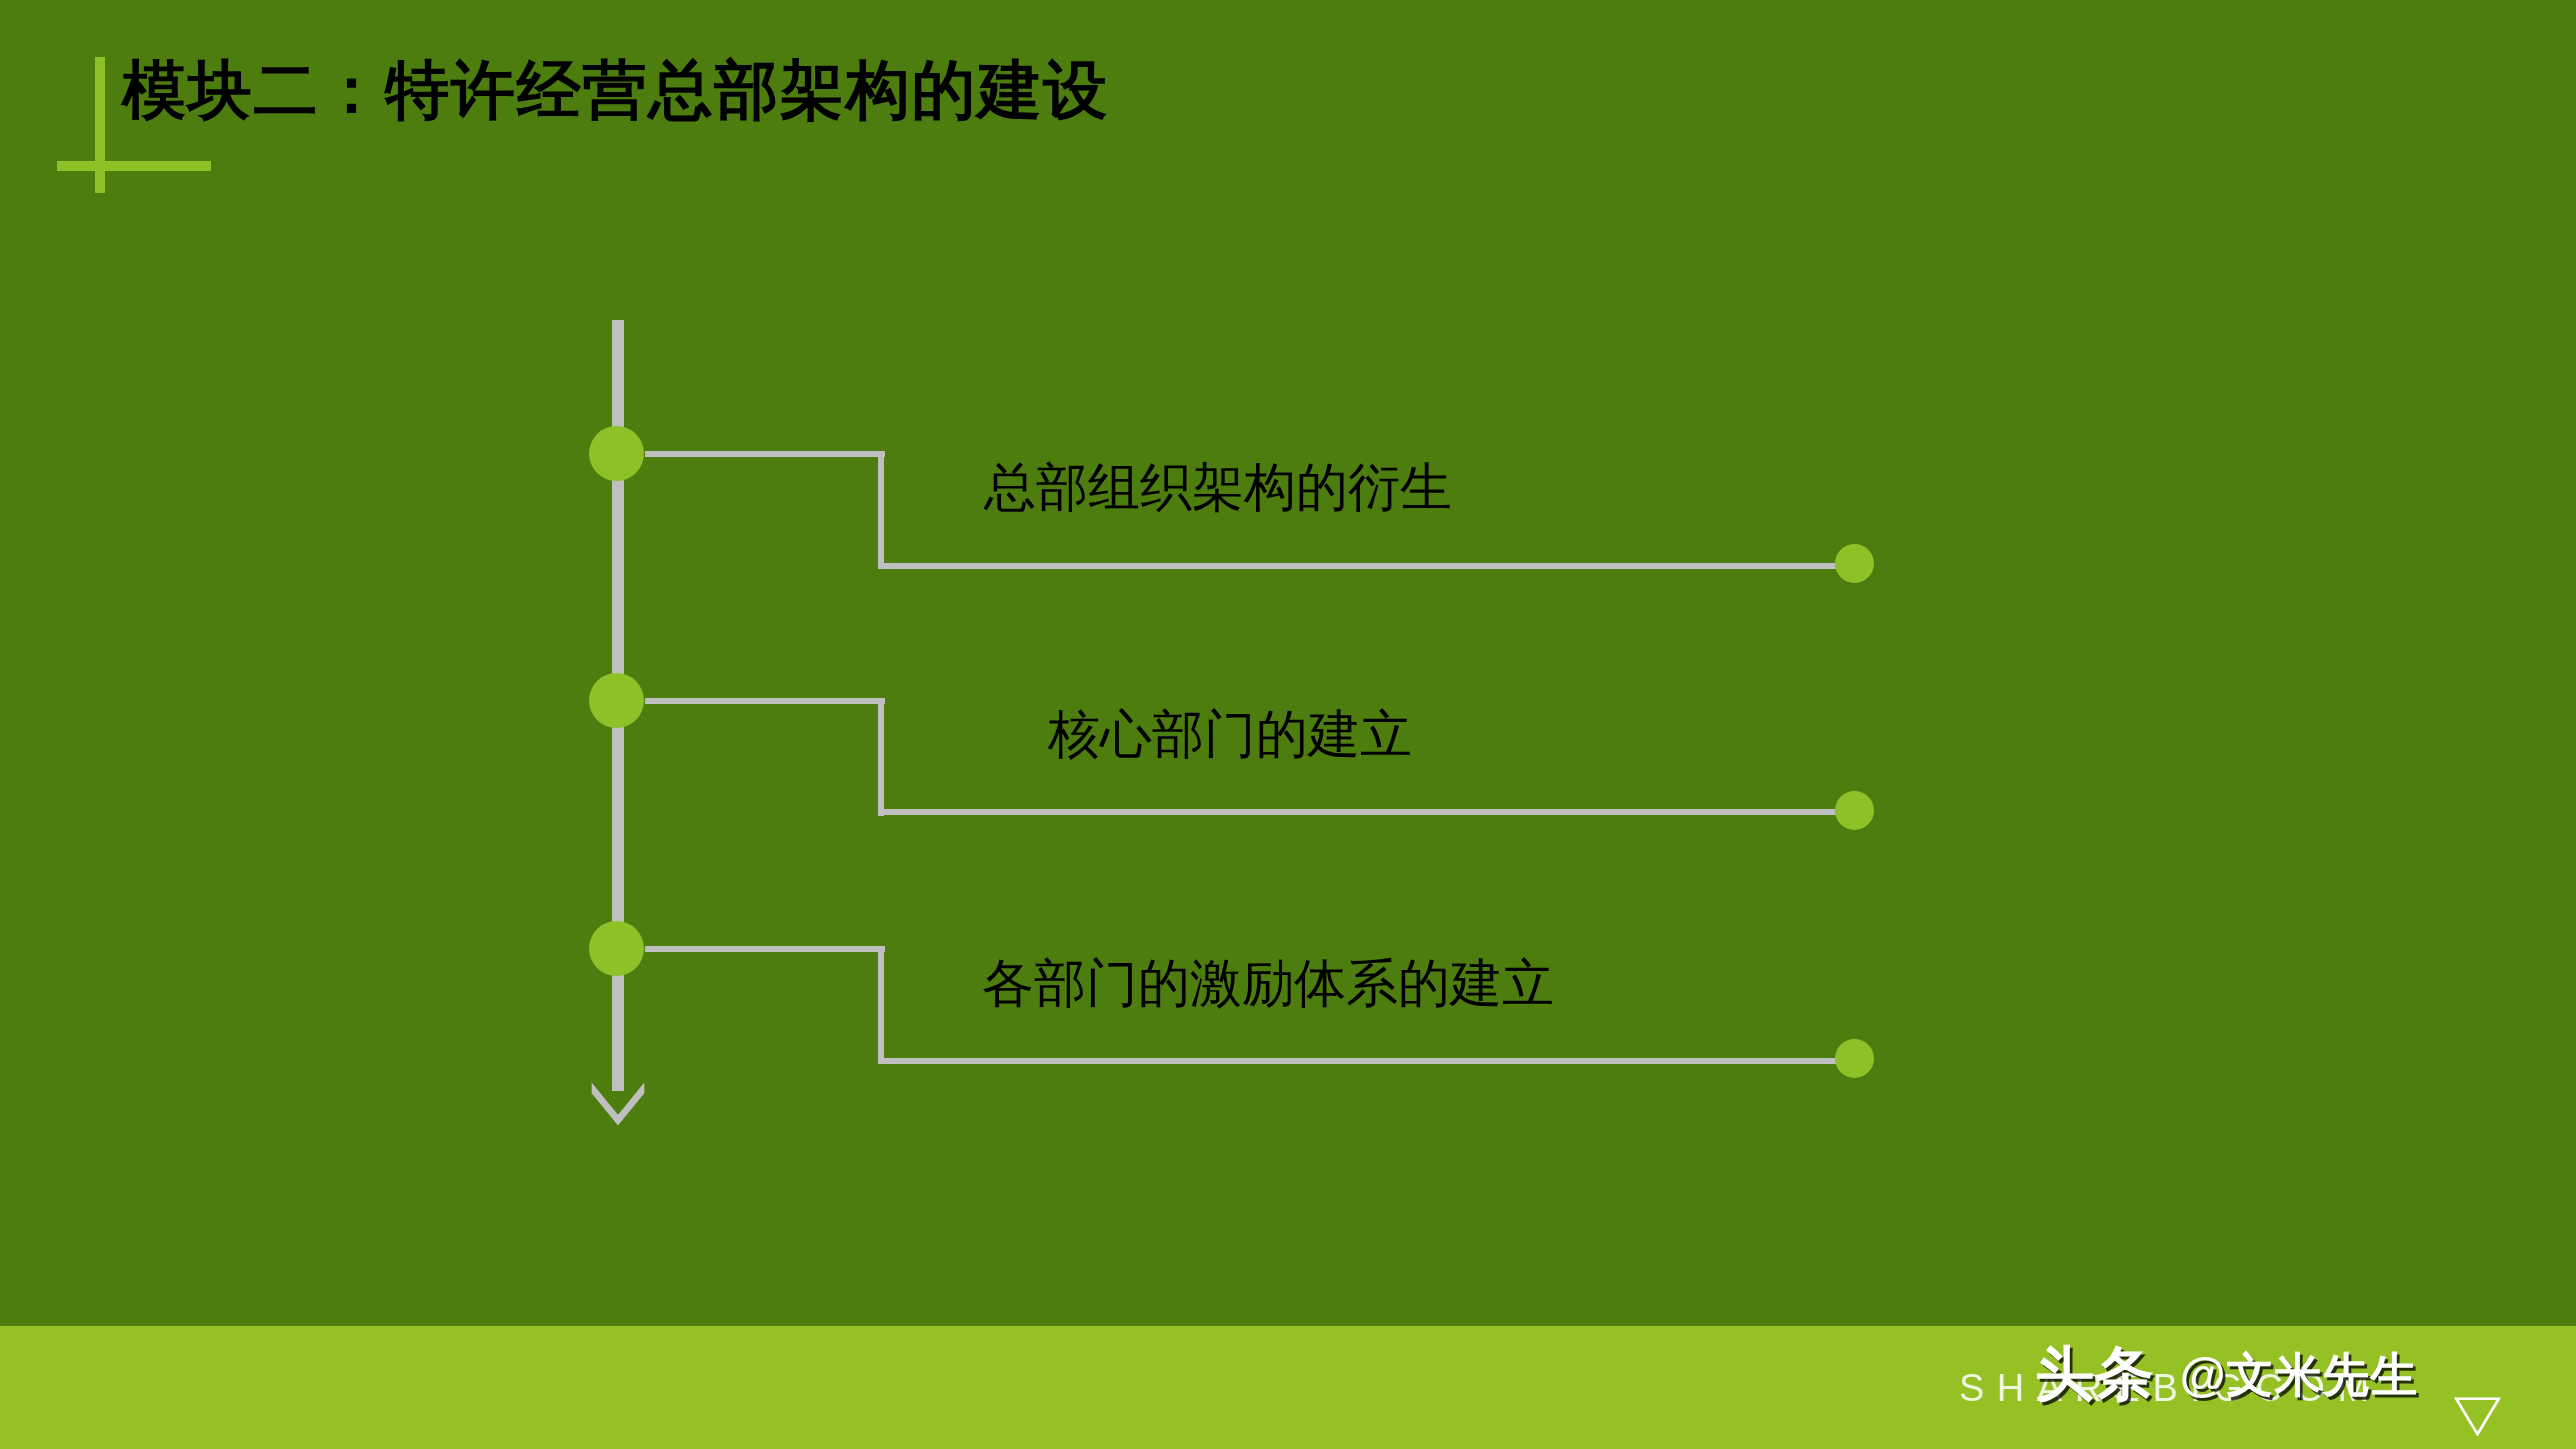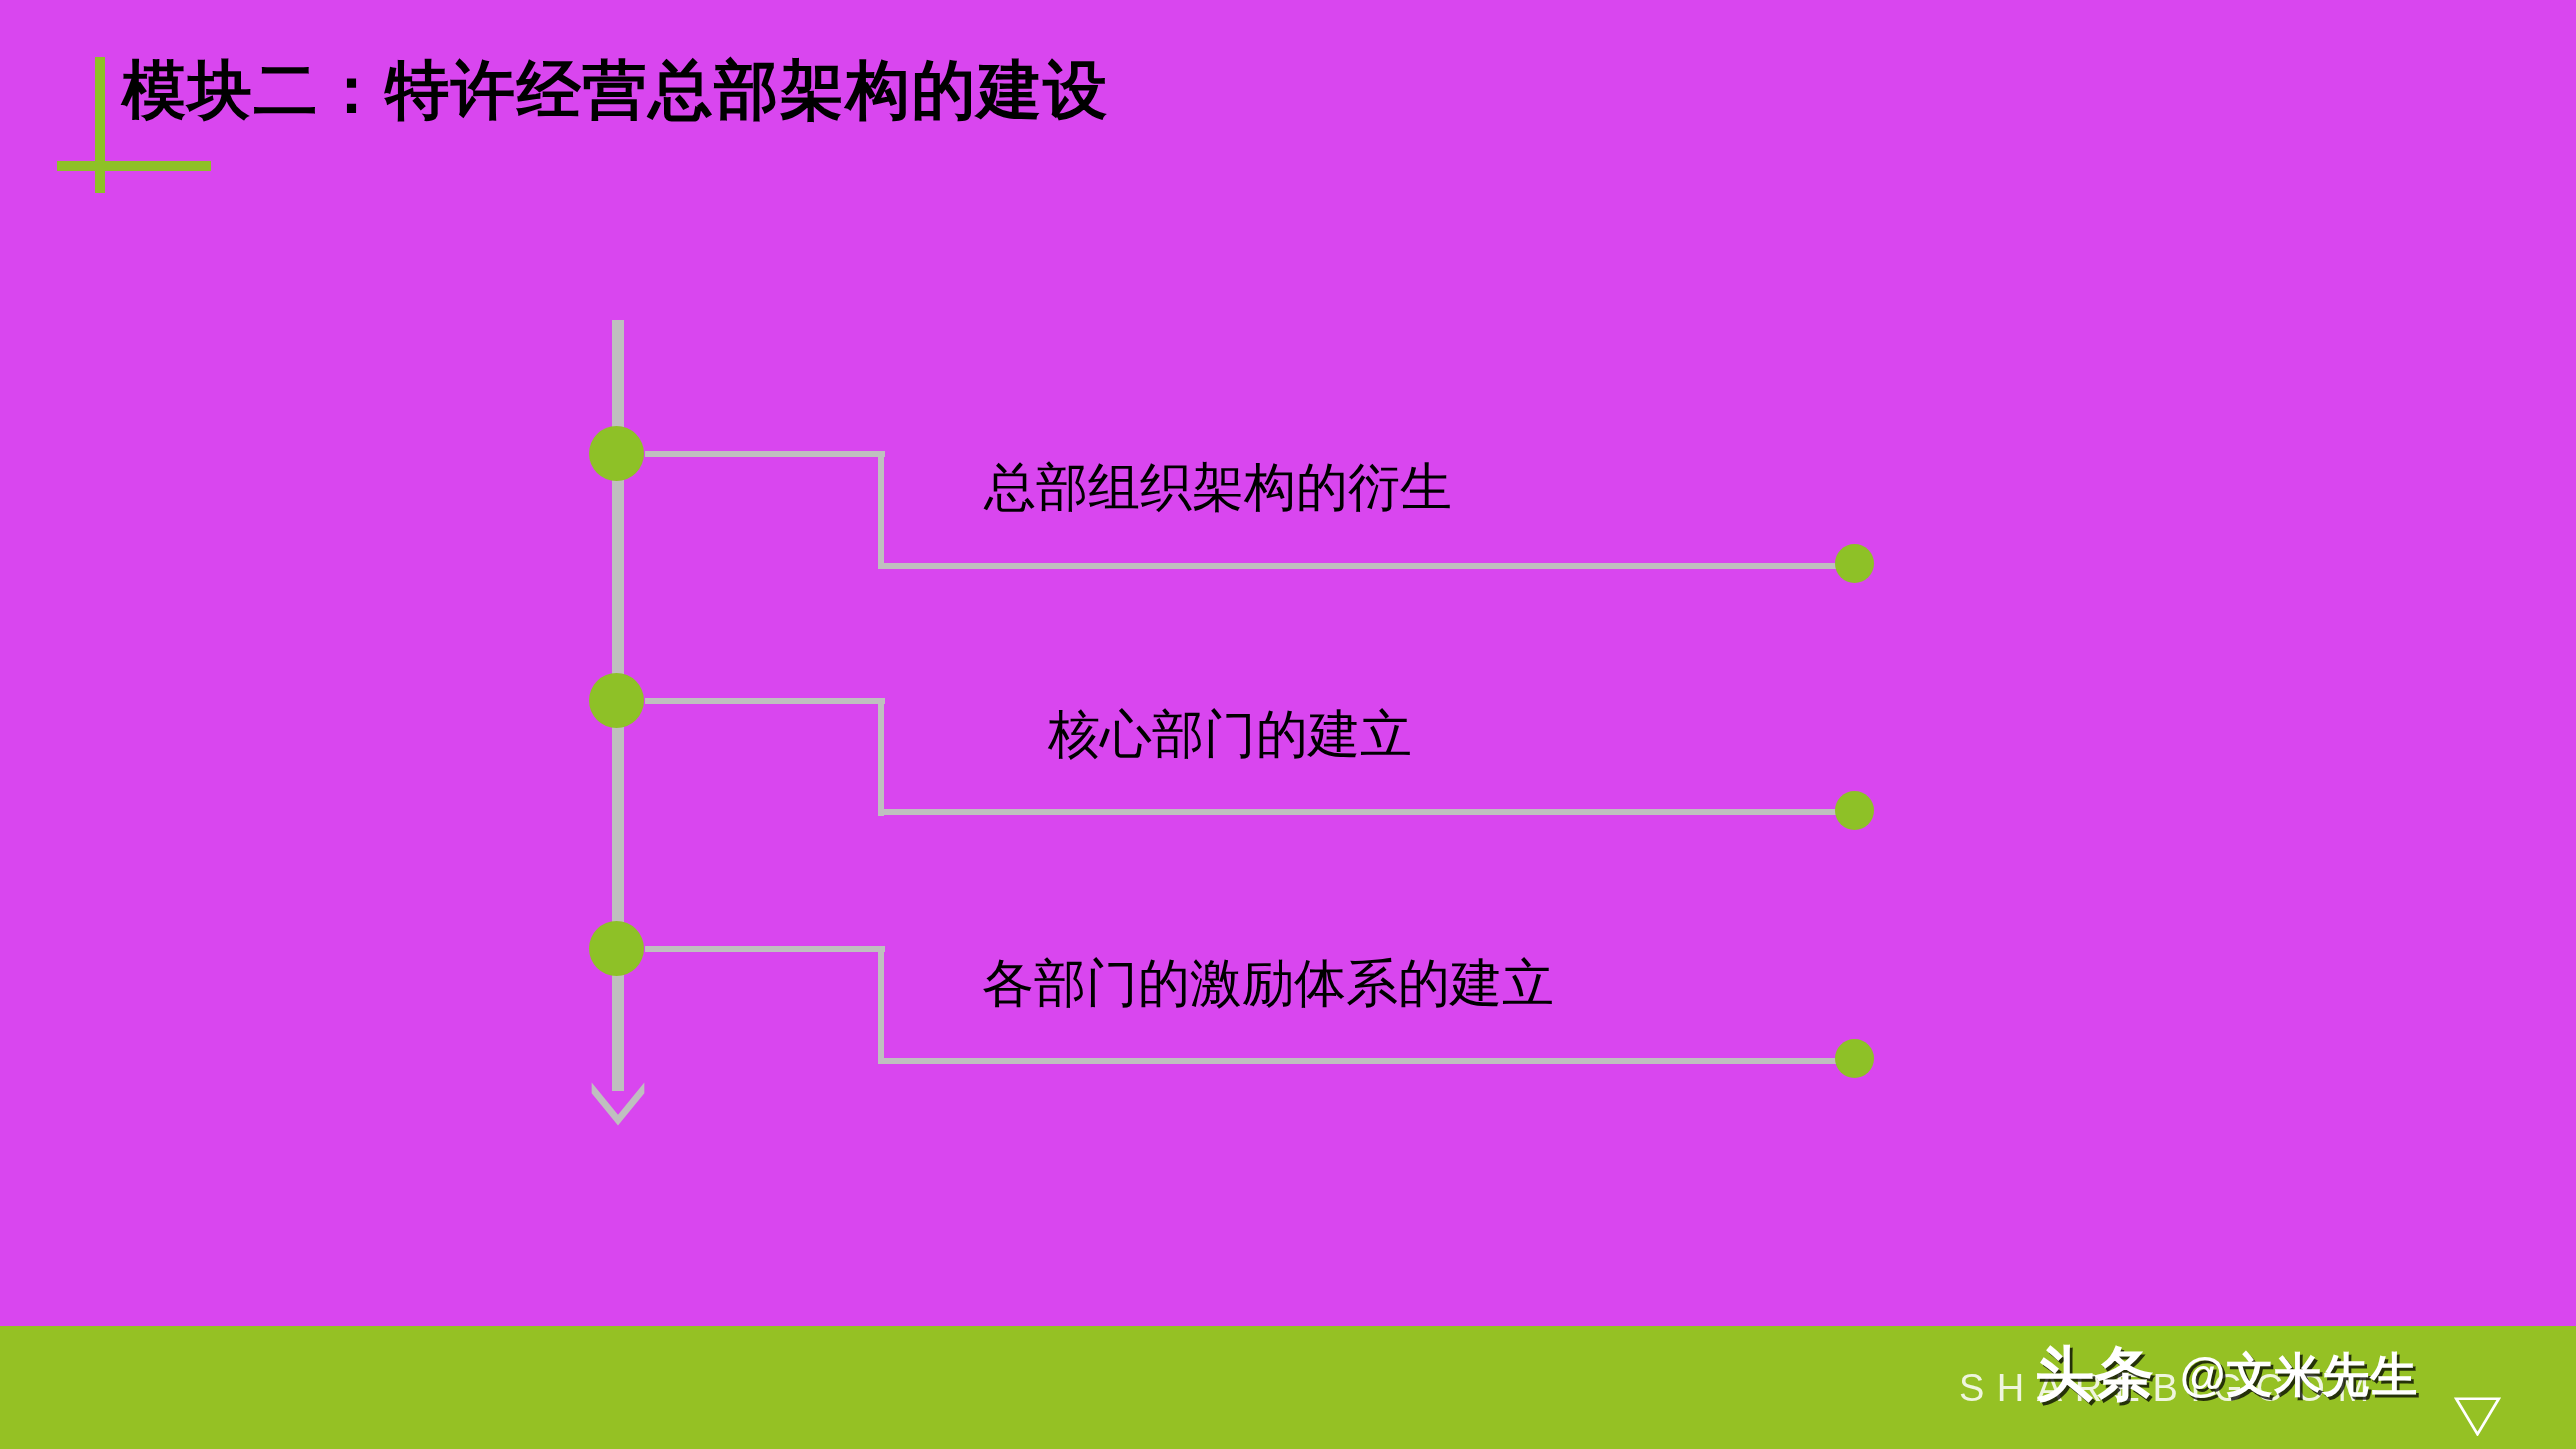--- a/index.html
+++ b/index.html
@@ -7,21 +7,21 @@
     padding: 0;
     background: #ffffff;
   }
   body {
     font-family: "Liberation Sans", "DejaVu Sans", sans-serif;
   }
   .slide {
     position: relative;
     width: 2576px;
     height: 1449px;
-    background: #d946ef;
+    background: #4d7c0f;
     overflow: hidden;
   }
 
   
   .title-accent {
     position: absolute;
     left: 0;
     top: 0;
     width: 268px;
     height: 215px;

